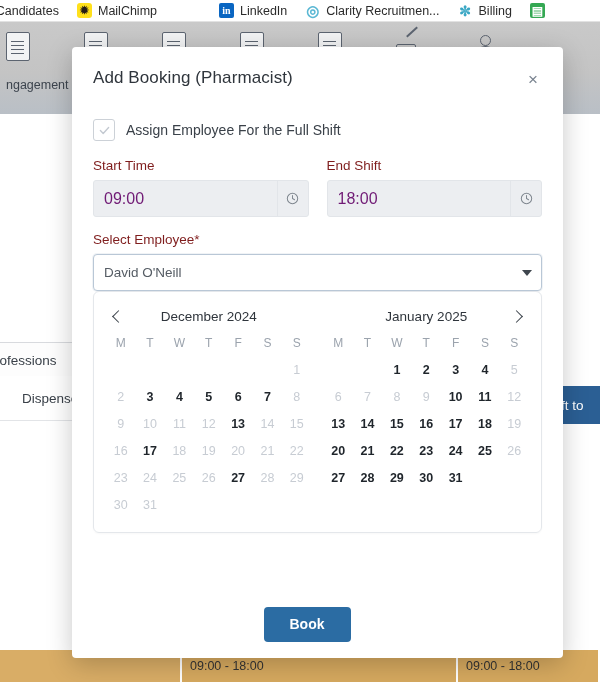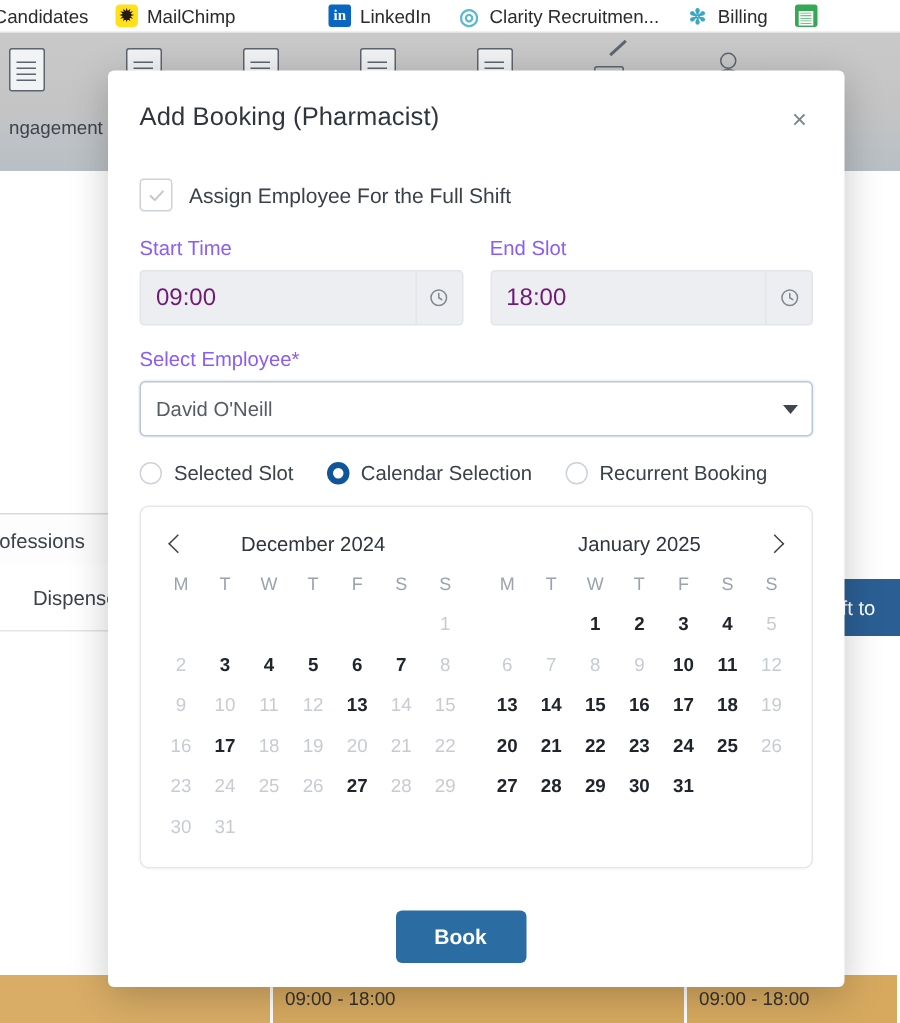--- a/index.html
+++ b/index.html
@@ -292,21 +292,21 @@
     color: #3a4149;
   }
 
   .field-grid {
     display: flex;
     gap: 18px;
   }
   .field-col { flex: 1; min-width: 0; }
   .field-label {
     font-size: 13.5px;
-    color: #8b5cf6;
+    color: #7f1d1d;
     margin-bottom: 7px;
     display: block;
   }
   .time-input {
     height: 35px;
     background: #eceef1;
     border: 1px solid #e2e5e9;
     border-radius: 3px;
     display: flex;
     align-items: center;
@@ -586,21 +586,21 @@
             <div class="tval">09:00</div>
             <div class="tbtn">
               <svg class="clock-svg" width="13" height="13" viewBox="0 0 14 14">
                 <circle cx="7" cy="7" r="5.6" fill="none" stroke="#808890" stroke-width="1.1"></circle>
                 <path d="M7 3.9 V7 L9.2 8.4" fill="none" stroke="#808890" stroke-width="1.1" stroke-linecap="round"></path>
               </svg>
             </div>
           </div>
         </div>
         <div class="field-col">
-          <span class="field-label">End Slot</span>
+          <span class="field-label">End Shift</span>
           <div class="time-input">
             <div class="tval">18:00</div>
             <div class="tbtn">
               <svg class="clock-svg" width="13" height="13" viewBox="0 0 14 14">
                 <circle cx="7" cy="7" r="5.6" fill="none" stroke="#808890" stroke-width="1.1"></circle>
                 <path d="M7 3.9 V7 L9.2 8.4" fill="none" stroke="#808890" stroke-width="1.1" stroke-linecap="round"></path>
               </svg>
             </div>
           </div>
         </div>
@@ -609,34 +609,20 @@
       <div class="sel-wrap">
         <span class="field-label">Select Employee*</span>
         <div class="select-box">
           <div class="sval">David O'Neill</div>
           <div class="caret">
             <div class="caret-tri"></div>
           </div>
         </div>
       </div>
 
-      <div class="radio-row">
-        <div class="radio-item">
-          <span class="radio-dot"></span>
-          <span class="radio-label">Selected Slot</span>
-        </div>
-        <div class="radio-item">
-          <span class="radio-dot on"></span>
-          <span class="radio-label">Calendar Selection</span>
-        </div>
-        <div class="radio-item">
-          <span class="radio-dot"></span>
-          <span class="radio-label">Recurrent Booking</span>
-        </div>
-      </div>
 
       <div class="cal-panel">
 
         <div class="cal">
           <div class="cal-head">
             <div class="nav-arrow nav-prev">
               <span class="chev chev-l"></span>
             </div>
             <div class="cal-title">December 2024</div>
           </div>

